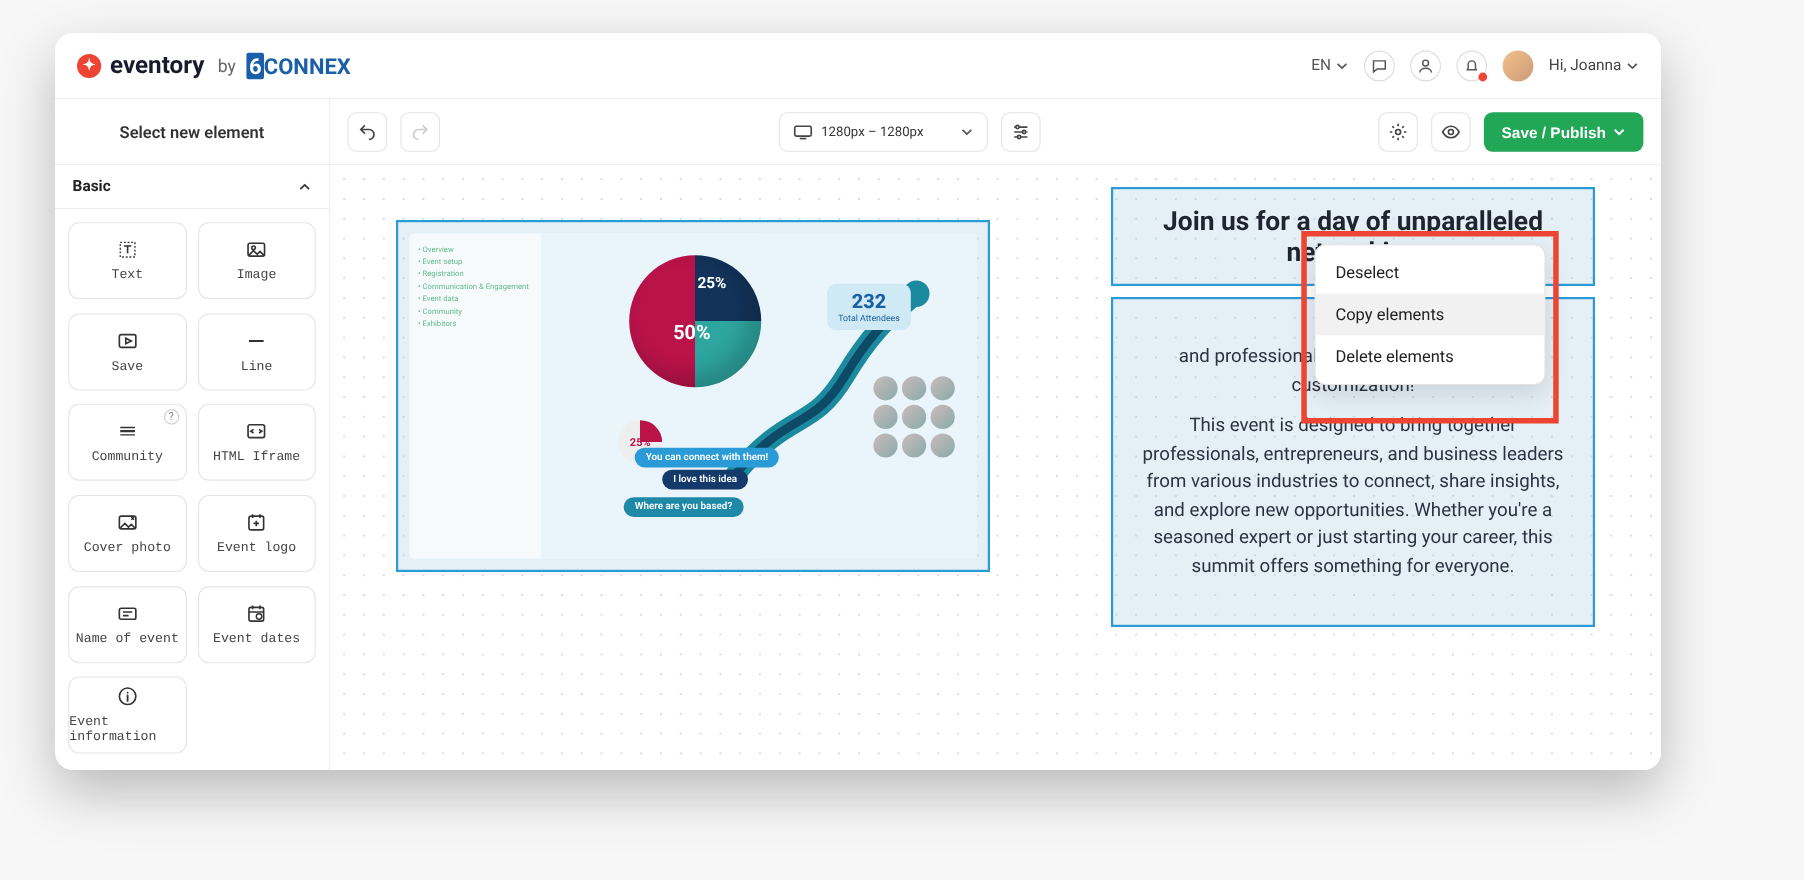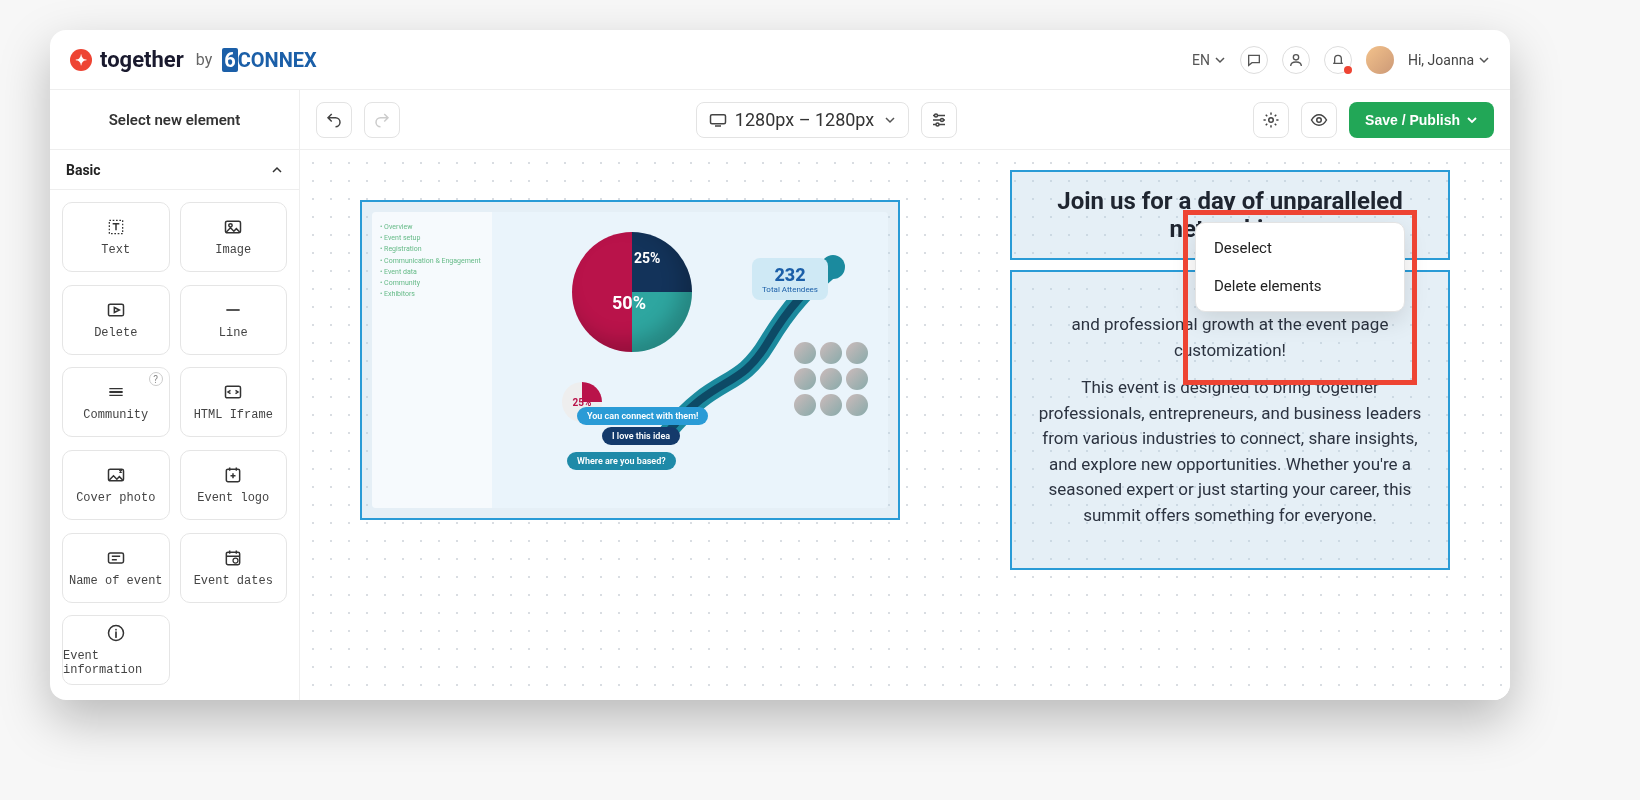--- a/index.html
+++ b/index.html
@@ -30,21 +30,21 @@
   .el-card .q { position:absolute; top:4px; right:6px; width:14px; height:14px; border:1px solid #ccc; border-radius:50%; font-size:10px; display:flex; align-items:center; justify-content:center; color:#888; }
   .el-label { font-size:12px; color:#444;font-family:Liberation Mono, monospace; }
   .el-icon { width:20px; height:20px; display:flex; align-items:center; justify-content:center; color:#333; }
 
   
   .canvas-wrap { flex:1; display:flex; flex-direction:column; }
   .canvas-toolbar { height:60px; border-bottom:1px solid #eee; display:flex; align-items:center; padding:0 16px; gap:12px; }
   .tbtn { height:36px; min-width:36px; border:1px solid #e3e3e3; border-radius:8px; background:#fff; display:flex; align-items:center; justify-content:center; color:#444; cursor:pointer; padding:0 8px; }
   .tbtn.disabled { color:#bbb; cursor:default; }
   .spacer { flex:1; }
-  .bp-select { height:36px; border:1px solid #e3e3e3; border-radius:8px; padding:0 12px; display:flex; align-items:center; gap:10px; color:#333; cursor:pointer; font-size:18px; min-width:190px; justify-content:space-between; }
+  .bp-select { height:36px; border:1px solid #e3e3e3; border-radius:8px; padding:0 12px; display:flex; align-items:center; gap:10px; color:#333; cursor:pointer; font-size:12px; min-width:190px; justify-content:space-between; }
   .save-btn { height:36px; background:#22a757; color:#fff; border:none; border-radius:8px; padding:0 16px; font-weight:600; display:flex; align-items:center; gap:6px; cursor:pointer; font-size:14px; }
   .canvas { flex:1; position:relative; overflow:hidden; background:#fff;
     background-image: radial-gradient(circle at 1px 1px, #d9dde2 1px, transparent 0);
     background-size: 18px 18px; background-position: 12px 12px;
   }
   
   .block { position:absolute; background:rgba(180,210,230,0.35); border:2px solid #2a9bd6; }
   .img-block { left:60px; top:50px; width:540px; height:320px; }
   .img-inner { position:absolute; inset:10px; background:#eaf4fb; border-radius:4px; overflow:hidden; }
   
@@ -82,21 +82,21 @@
   svg { display:block; }
 </style>
 </head>
 <body>
 
 <div class="frame">
 
   <div class="topbar">
     <div class="brand">
       <span class="brand-star">✦</span>
-      <span>together</span>
+      <span>eventory</span>
       <span class="brand-by">by</span>
       <span class="brand-connex"><span class="six">6</span><span>CONNEX</span></span>
     </div>
     <div class="top-right">
       <div class="lang">
         <span>EN</span>
         <svg class="chev-svg" viewBox="0 0 12 12">
             <path d="M2 4l4 4 4-4" fill="none" stroke="#555" stroke-width="1.5"></path>
           </svg>
       </div>
@@ -156,21 +156,21 @@
             </span>
             <span class="el-label">Image</span>
           </div>
           <div class="el-card">
             <span class="el-icon">
               <svg width="20" height="20" viewBox="0 0 24 24">
                 <rect x="3" y="5" width="18" height="14" rx="2" fill="none" stroke="#333" stroke-width="1.8"></rect>
                 <path d="M10 9l6 3-6 3z" fill="none" stroke="#333" stroke-width="1.8"></path>
               </svg>
             </span>
-            <span class="el-label">Delete</span>
+            <span class="el-label">Save</span>
           </div>
           <div class="el-card">
             <span class="el-icon">
               <svg width="20" height="20" viewBox="0 0 24 24">
                 <path d="M4 12h16" stroke="#333" stroke-width="2"></path>
               </svg>
             </span>
             <span class="el-label">Line</span>
           </div>
           <div class="el-card">
@@ -346,20 +346,21 @@
           <div>Join us for a day of unparalleled networking</div>
         </div>
 
         <div class="block text-block-2">
           <div class="lead">and professional growth at the event page customization!</div>
           <div class="body">This event is designed to bring together professionals, entrepreneurs, and business leaders from various industries to connect, share insights, and explore new opportunities. Whether you're a seasoned expert or just starting your career, this summit offers something for everyone.</div>
         </div>
 
         <div class="ctx" id="ctx">
             <div class="ctx-item">Deselect</div>
+            <div class="ctx-item hover">Copy elements</div>
             <div class="ctx-item">Delete elements</div>
           </div>
         <div class="ctx-hl"></div>
 
       </div>
     </div>
   </div>
 </div>
 
 </body></html>

